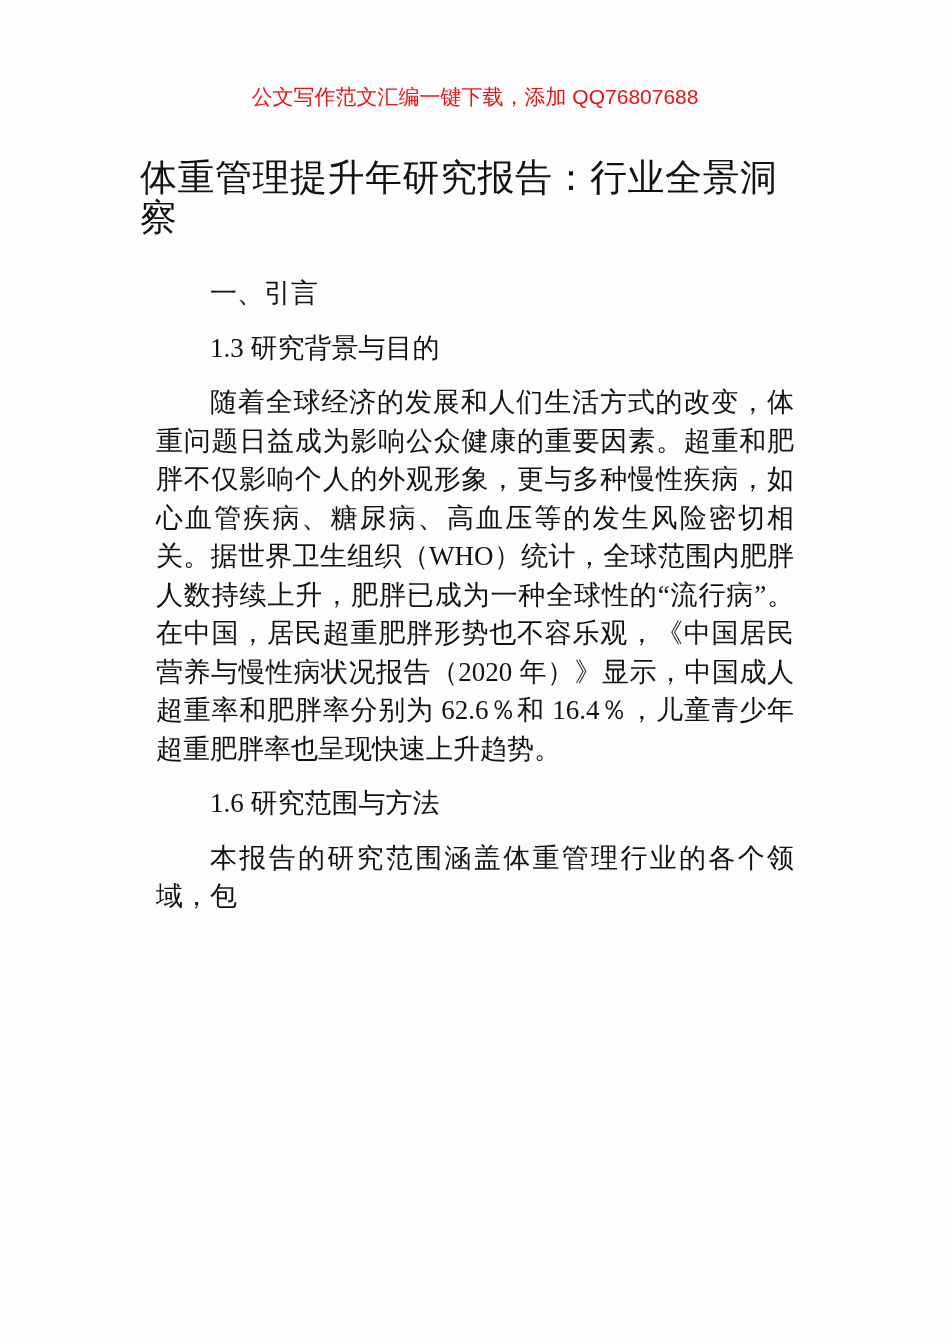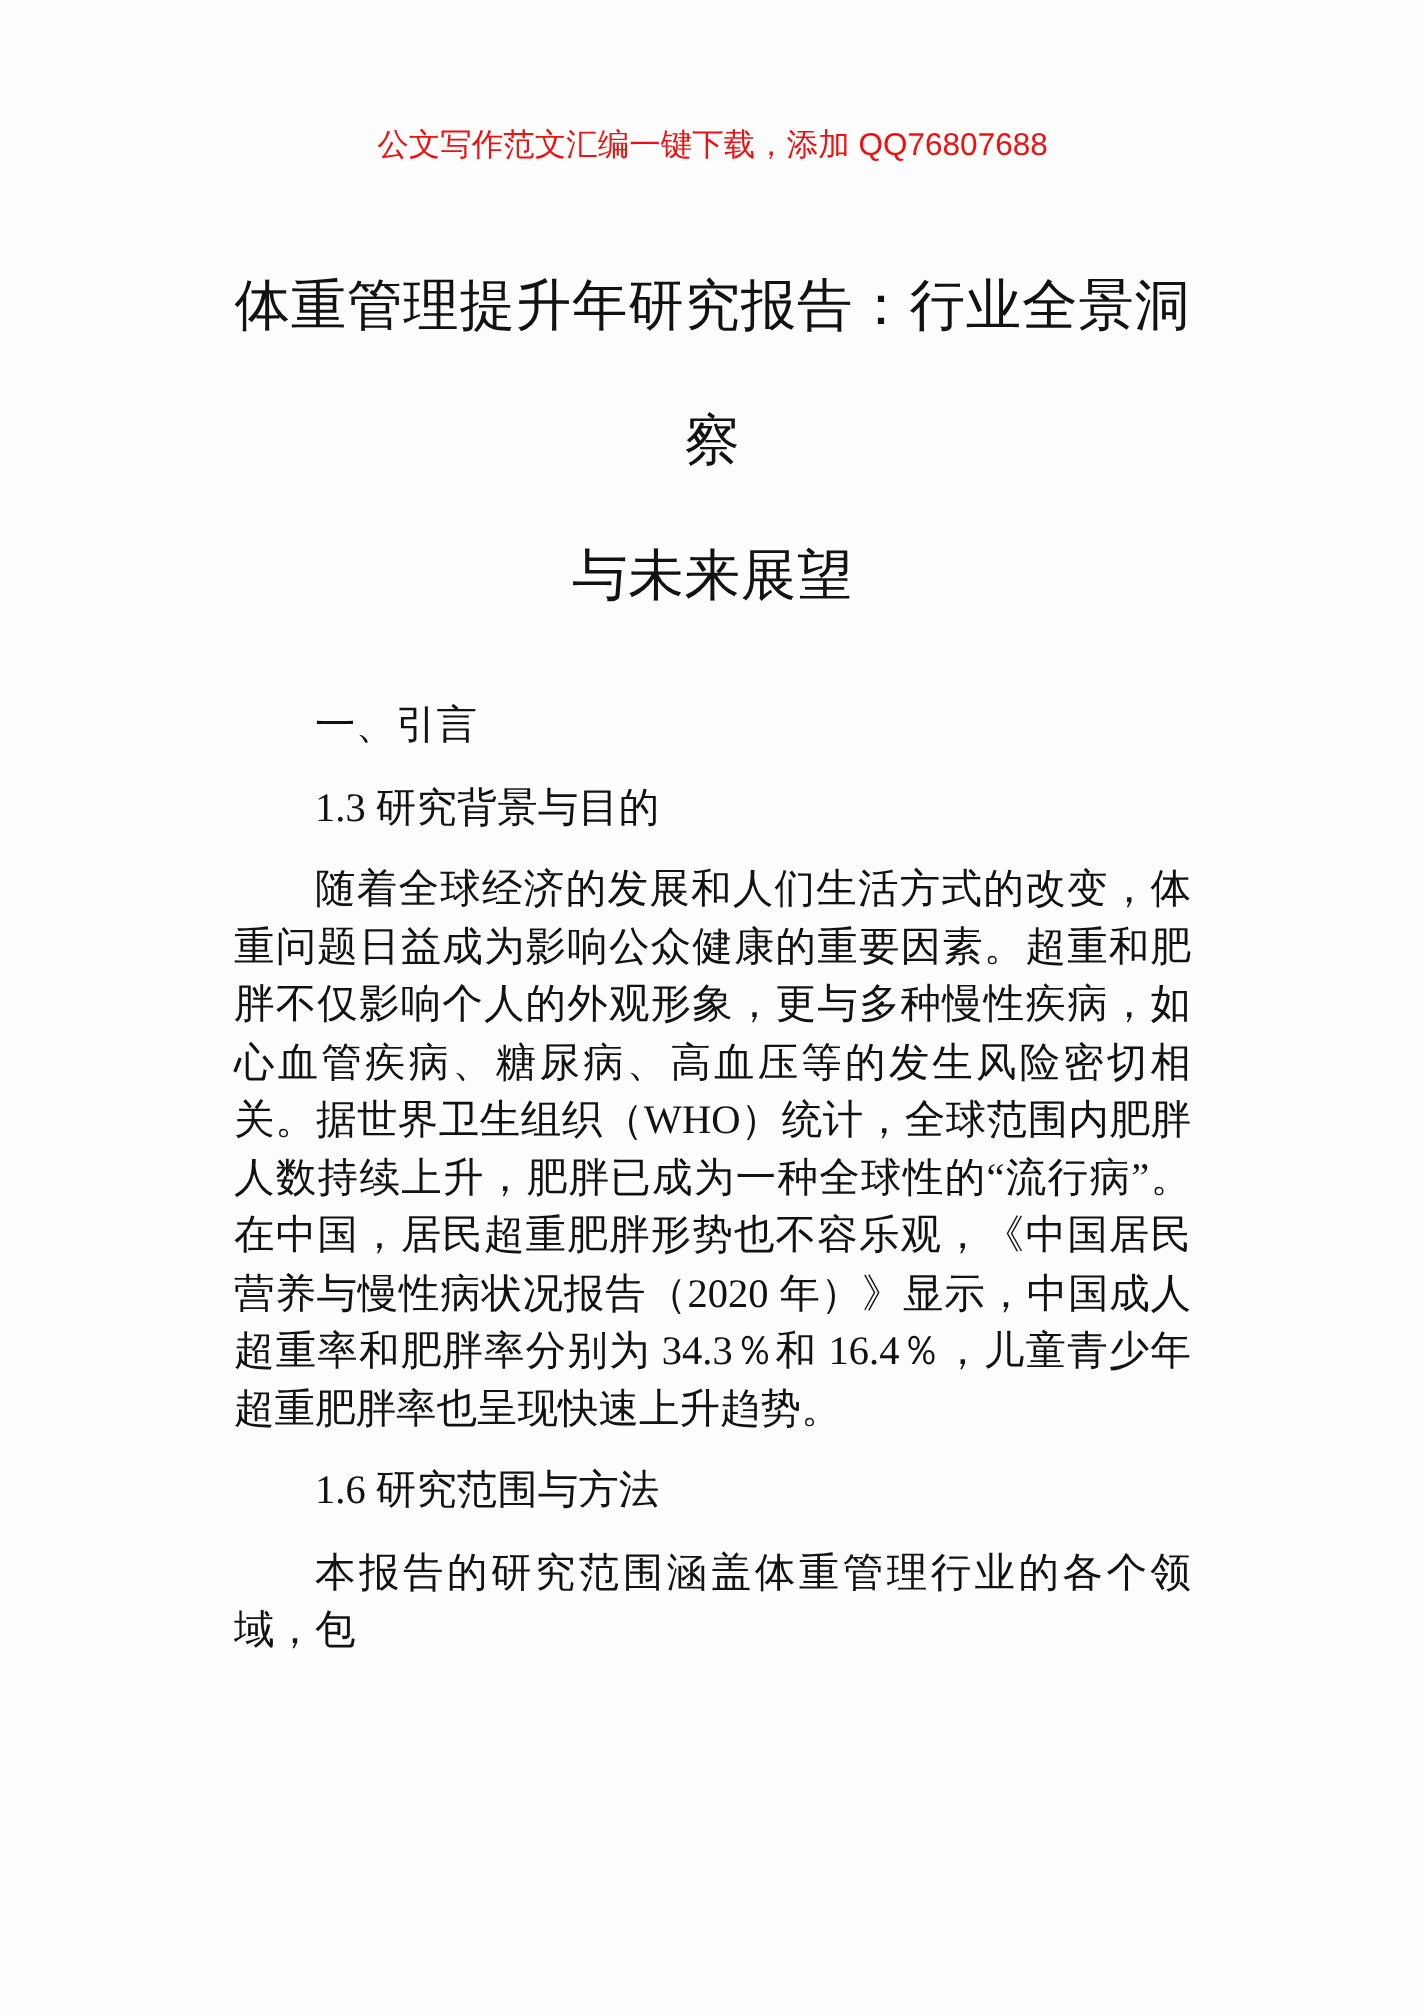--- a/index.html
+++ b/index.html
@@ -23,23 +23,23 @@
     text-align: center;
     color: #ee1111;
     font-size: 21px;
     line-height: 26px;
     font-family: "Liberation Sans", "DejaVu Sans", sans-serif;
   }
   .doc-title {
     margin: 50px 0 0 0;
     font-weight: 400;
     font-size: 37px;
-    line-height: 90px;
-    text-align: center;
+    line-height: 40px;
     letter-spacing: 0.5px;
+    font-family: Liberation Mono, monospace;
   }
   .doc-title .title-line { display: block; }
   .doc-body {
     margin-top: 34px;
     font-size: 27px;
     line-height: 38.5px;
   }
   .doc-body p {
     margin: 16px;
     text-indent: 2em;
@@ -51,24 +51,23 @@
 </style>
 </head>
 <body>
 
 <div class="page">
 
   <div class="promo">公文写作范文汇编一键下载，添加 QQ76807688</div>
 
   <h1 class="doc-title">
     <span class="title-line">体重管理提升年研究报告：行业全景洞察</span>
-    <span class="title-line">与未来展望</span>
   </h1>
 
   <div class="doc-body">
     <p>一、引言</p>
     <p>1.3 研究背景与目的</p>
-    <p class="justify">随着全球经济的发展和人们生活方式的改变，体重问题日益成为影响公众健康的重要因素。超重和肥胖不仅影响个人的外观形象，更与多种慢性疾病，如心血管疾病、糖尿病、高血压等的发生风险密切相关。据世界卫生组织（WHO）统计，全球范围内肥胖人数持续上升，肥胖已成为一种全球性的“流行病”。在中国，居民超重肥胖形势也不容乐观，《中国居民营养与慢性病状况报告（2020 年）》显示，中国成人超重率和肥胖率分别为 34.3％和 16.4％，儿童青少年超重肥胖率也呈现快速上升趋势。</p>
+    <p class="justify">随着全球经济的发展和人们生活方式的改变，体重问题日益成为影响公众健康的重要因素。超重和肥胖不仅影响个人的外观形象，更与多种慢性疾病，如心血管疾病、糖尿病、高血压等的发生风险密切相关。据世界卫生组织（WHO）统计，全球范围内肥胖人数持续上升，肥胖已成为一种全球性的“流行病”。在中国，居民超重肥胖形势也不容乐观，《中国居民营养与慢性病状况报告（2020 年）》显示，中国成人超重率和肥胖率分别为 62.6％和 16.4％，儿童青少年超重肥胖率也呈现快速上升趋势。</p>
     <p>1.6 研究范围与方法</p>
     <p class="justify">本报告的研究范围涵盖体重管理行业的各个领域，包</p>
   </div>
 
 </div>
 
 </body></html>

